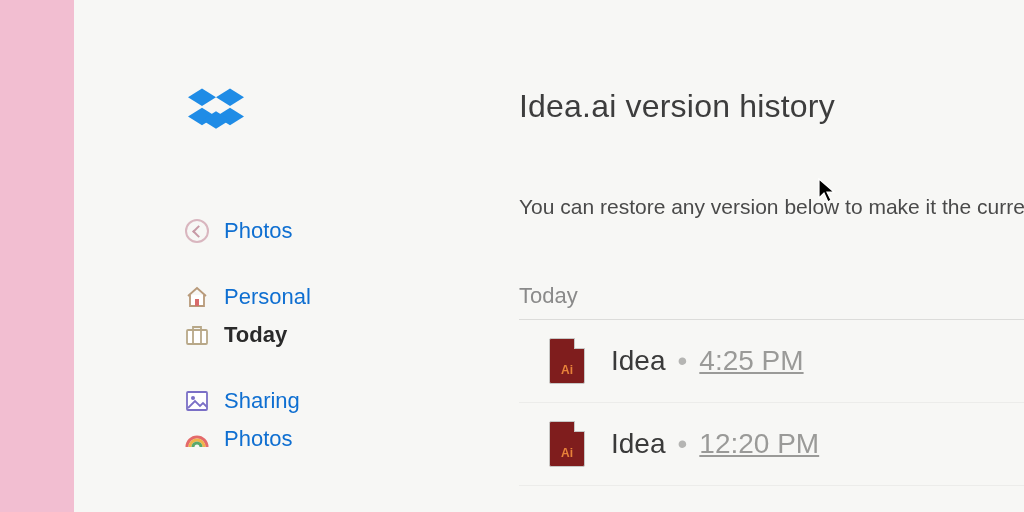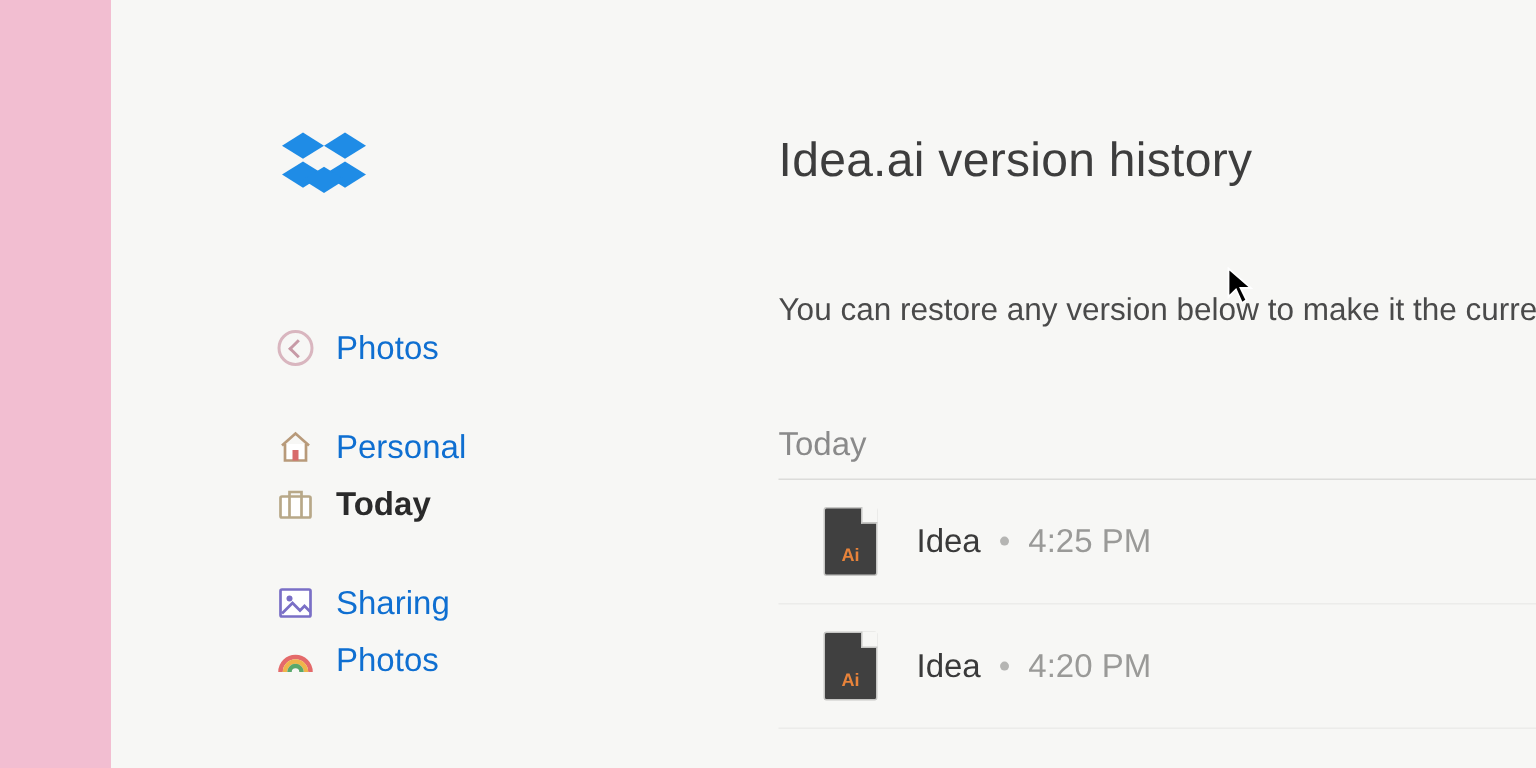--- a/index.html
+++ b/index.html
@@ -100,36 +100,36 @@
     padding: 18px 0 18px 30px;
     border-bottom: 1px solid #ececea;
     width: 560px;
     cursor: pointer;
   }
   .file-icon {
     width: 36px; height: 46px;
     border: 1.5px solid #c7c7c5;
     border-radius: 2px;
     position: relative;
-    background: #404040;
+    background: #7f1d1d;
     display:flex; align-items:flex-end; justify-content:center;
     padding-bottom: 6px;
   }
   .file-icon::before {
     content:""; position:absolute; top:-1px; right:-1px;
     width:10px; height:10px; background:#f7f7f5;
     border-left:1.5px solid #c7c7c5; border-bottom:1.5px solid #c7c7c5;
   }
   .file-icon .ext {
     font-size: 12px; font-weight: 600; color:#e8833a;
   }
-  .ver-text { display:flex; align-items:center; gap:12px; font-size:22px; }
+  .ver-text { display:flex; align-items:center; gap:12px; font-size:28px; }
   .ver-name { color:#3a3a3a; }
   .ver-dot { color:#b5b5b3; }
-  .ver-time { color:#9a9a98; }
+  .ver-time { color:#9a9a98;text-decoration:underline; }
 
   
   .cursor {
     position: absolute;
     left: 744px;
     top: 178px;
     pointer-events: none;
   }
 </style>
 </head>
@@ -220,21 +220,21 @@
       </div>
     </div>
 
     <div class="version-row">
       <div class="file-icon">
         <span class="ext">Ai</span>
       </div>
       <div class="ver-text">
         <span class="ver-name">Idea</span>
         <span class="ver-dot">•</span>
-        <span class="ver-time">4:20 PM</span>
+        <span class="ver-time">12:20 PM</span>
       </div>
     </div>
   </div>
 
   <svg class="cursor" width="20" height="26" viewBox="0 0 20 26">
     <path d="M1 1 L1 20 L6 15 L10 24 L13 22 L9 14 L16 14 Z" fill="#000" stroke="#fff" stroke-width="1.2"></path>
   </svg>
 
 </div>
 

